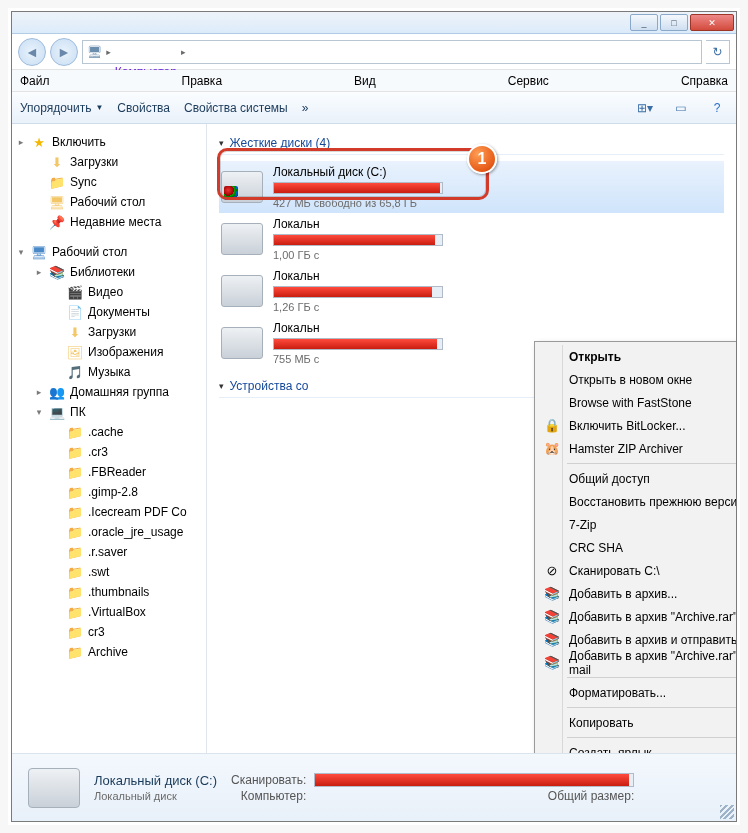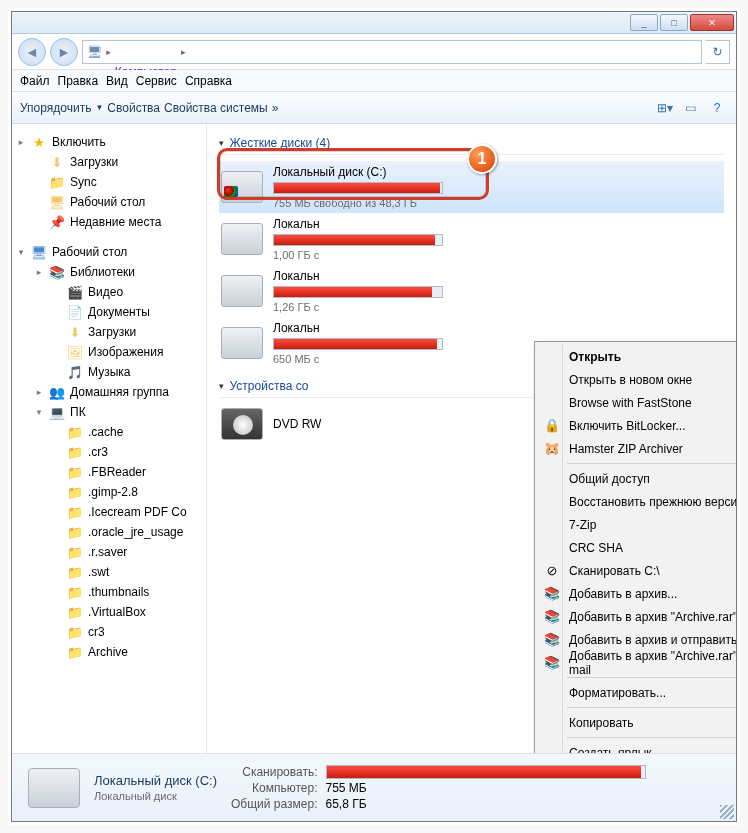--- a/index.html
+++ b/index.html
@@ -15,25 +15,25 @@
 
 .navrow{height:36px;display:flex;align-items:center;padding:4px 6px;gap:4px;background:#fff;border-bottom:1px solid #e3e3e3;}
 .navarrow{width:28px;height:28px;border-radius:50%;background:radial-gradient(#eaf3fc,#c7ddf3);border:1px solid #9dbbdd;display:flex;align-items:center;justify-content:center;color:#6a88a9;font-size:14px;}
 .addressbar{flex:1;height:24px;border:1px solid #b8c6d4;display:flex;align-items:center;padding:0 4px;gap:4px;}
 .addressbar .crumb{color:#6d28d9;margin-top:40px;}
 .addressbar .arrow{color:#6a6a6a;font-size:9px;}
 .refresh{width:24px;height:24px;border:1px solid #b8c6d4;border-left:none;display:flex;align-items:center;justify-content:center;color:#3a6ea5;}
 .searchbox{width:160px;height:24px;border:1px solid #b8c6d4;display:flex;align-items:center;padding:0 4px;color:#888;font-style:italic;gap:4px;}
 
 
-.menubar{height:22px;display:flex;align-items:center;padding:0 8px;gap:8px;border-bottom:1px solid #e3e3e3;background:#f7fafd;}
+.menubar{height:22px;display:flex;align-items:center;padding:0 8px;gap:8px;border-bottom:1px solid #e3e3e3;background:#f7fafd;justify-content:space-between;}
 .menubar span{color:#000;cursor:default;}
 
 
-.toolbar{height:32px;background:linear-gradient(#fbfdff,#e9f1fa);border-bottom:1px solid #cfdbe9;display:flex;align-items:center;padding:0 8px;gap:4px;}
+.toolbar{height:32px;background:linear-gradient(#fbfdff,#e9f1fa);border-bottom:1px solid #cfdbe9;display:flex;align-items:center;padding:0 8px;gap:14px;}
 .toolbar .ti{color:#1a3a5a;cursor:default;display:flex;align-items:center;gap:4px;}
 .toolbar .spacer{flex:1;}
 .toolbar .tbtn{width:22px;height:22px;border:1px solid transparent;display:flex;align-items:center;justify-content:center;color:#3a6ea5;}
 
 
 .body{flex:1;display:flex;overflow:hidden;}
 .sidebar{width:195px;border-right:1px solid #e0e6ec;padding:8px 4px;overflow:hidden;background:#fff;}
 .tree-item{display:flex;align-items:center;gap:5px;padding:2px 0 2px 0;white-space:nowrap;color:#000;cursor:default;}
 .tree-item .tw{width:10px;text-align:center;color:#7a7a7a;font-size:9px;}
 .tree-item .ic{width:16px;height:16px;display:flex;align-items:center;justify-content:center;font-size:13px;}
@@ -270,21 +270,21 @@
             <span>Жесткие диски (4)</span>
           </div>
     <div id="drives">
             <div class="drive" style="background: linear-gradient(rgb(233, 242, 253), rgb(207, 228, 251));">
               <div class="dicon win"></div>
               <div class="dinfo">
                 <span class="dname">Локальный диск (C:)</span>
                 <div class="bar">
                   <div class="fill" style="width:98.8%"></div>
                 </div>
-                <span class="dfree">755 МБ свободно из 48,3 ГБ</span>
+                <span class="dfree">427 МБ свободно из 65,8 ГБ</span>
               </div>
             </div>
             <div class="drive">
               <div class="dicon"></div>
               <div class="dinfo">
                 <span class="dname">Локальн</span>
                 <div class="bar">
                   <div class="fill" style="width:96%"></div>
                 </div>
                 <span class="dfree">1,00 ГБ с</span>
@@ -300,34 +300,28 @@
                 <span class="dfree">1,26 ГБ с</span>
               </div>
             </div>
             <div class="drive">
               <div class="dicon"></div>
               <div class="dinfo">
                 <span class="dname">Локальн</span>
                 <div class="bar">
                   <div class="fill" style="width:97%"></div>
                 </div>
-                <span class="dfree">650 МБ с</span>
+                <span class="dfree">755 МБ с</span>
               </div>
             </div>
           </div>
     <div class="group-head" style="margin-top:6px;">
             <span class="tw">▾</span>
             <span>Устройства со</span>
           </div>
-    <div class="drive">
-      <div class="dicon dvd"></div>
-      <div class="dinfo">
-              <span class="dname">DVD RW</span>
-            </div>
-    </div>
 
     <div class="hl-ring" style="left:10px;top:24px;width:272px;height:52px;"></div>
     <div class="badge" style="left:260px;top:20px;">1</div>
 
     <div class="ctx">
       <div class="gutter"></div>
       <div id="ctxitems">
               <div class="row">
                 <span style="font-weight:bold">Открыть</span>
               </div>
@@ -401,21 +395,19 @@
   <div class="col">
     <span class="name">Локальный диск (C:)</span>
     <span class="sub">Локальный диск</span>
   </div>
   <div class="grid">
     <span class="k">Сканировать:</span>
     <div class="bigbar">
             <div class="fill"></div>
           </div>
     <span class="k">Компьютер:</span>
-    <span class="v">755 МБ</span>
     <span class="k">Общий размер:</span>
-    <span class="v">65,8 ГБ</span>
   </div>
 </div>
 <div class="corner"></div>
 
 </div>
   </div>
 
 </body></html>

